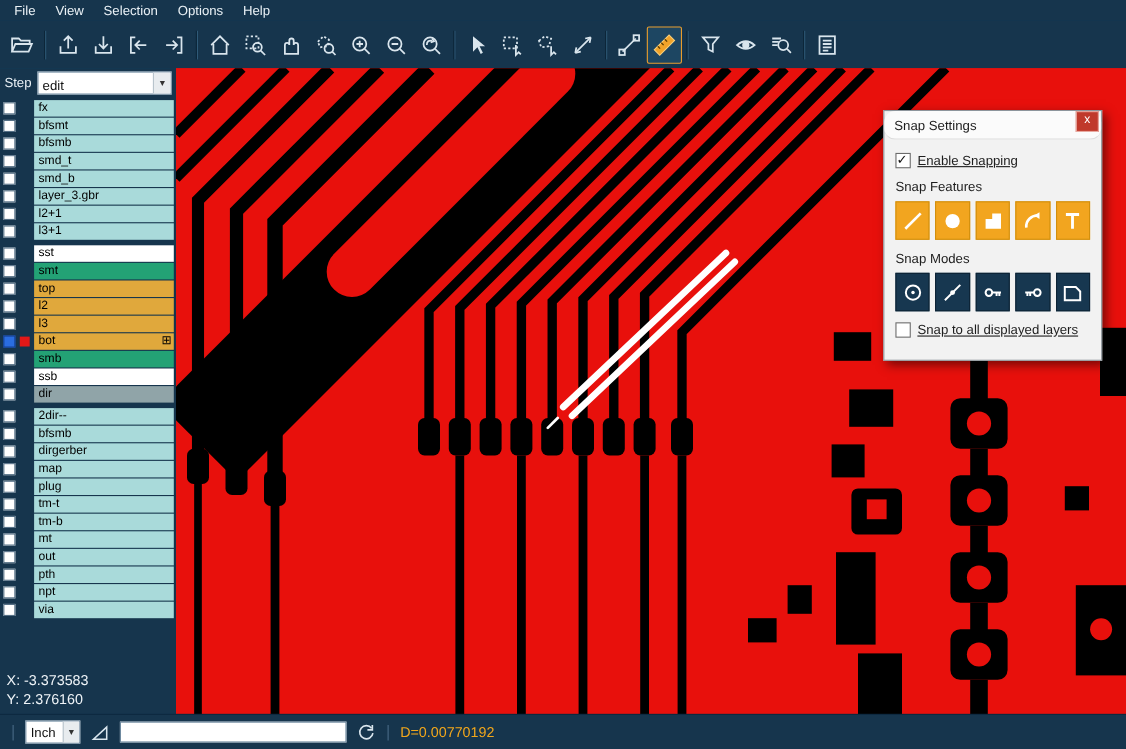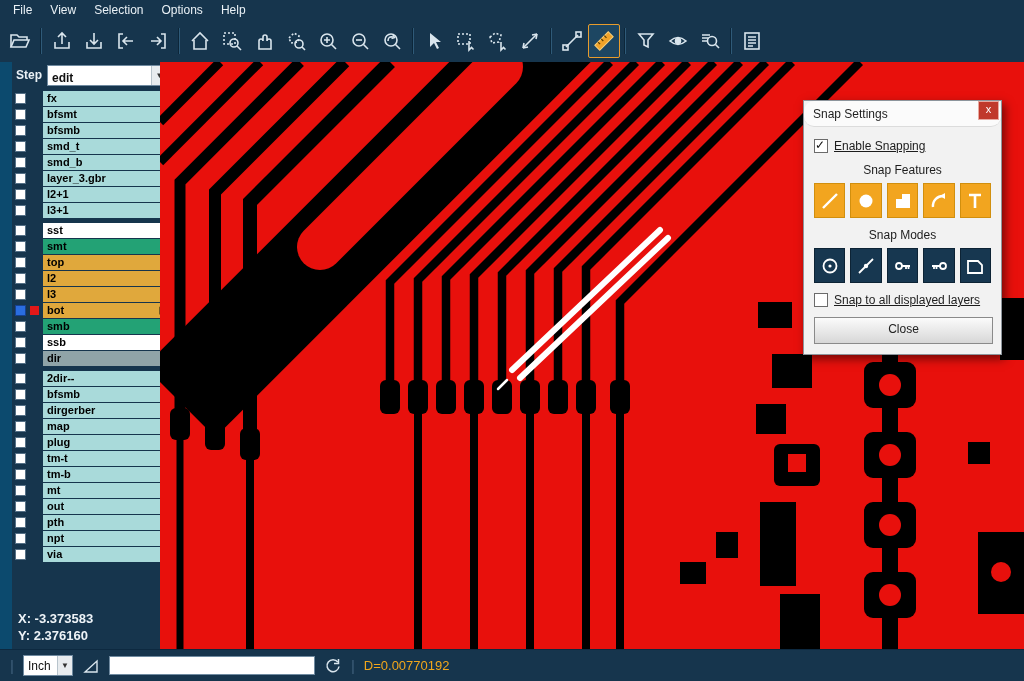--- a/index.html
+++ b/index.html
@@ -11,21 +11,21 @@
   .mitem{padding:1px 9px;cursor:default;}
 
   
   .toolbar{height:43px;display:flex;align-items:center;padding-left:4px;background:#16354d;}
   .tool-btn{width:32px;height:34px;display:flex;align-items:center;justify-content:center;border-radius:2px;}
   .tool-btn.active{background:#1d4662;outline:1px solid #e89c2c;outline-offset:-1px;}
   .tsep{width:0;height:26px;border-left:1px solid #0c2639;border-right:1px solid #2f5a78;margin:0 4px;}
   .tool-btn svg{display:block;}
 
   
-  .left-panel{position:absolute;left:12px;top:62px;bottom:31px;width:160px;background:#16354d;font-weight:bold;}
+  .left-panel{position:absolute;left:0;top:62px;bottom:31px;width:160px;background:#16354d;}
   .step-row{height:26px;display:flex;align-items:center;gap:5px;padding:0 4px;color:#eaf1f6;font-size:12px;}
   .dd{flex:1;height:19px;background:#fff;border:1px solid #6f8aa0;display:flex;align-items:flex-end;font-size:12px;color:#111;}
   .dd .val{flex:1;padding-left:4px;}
   .dd .caret{width:15px;height:100%;display:flex;align-items:center;justify-content:center;font-size:8px;color:#333;border-left:1px solid #b8c4cc;background:#e8ecef;}
 
   .layer-list{margin-top:3px;}
   .lrow{height:15px;margin-bottom:1px;display:flex;align-items:center;}
   .lrow.gap{margin-top:5px;}
   .cb{width:9px;height:9px;background:#fff;border:1px solid #55708а;border:1px solid #557086;margin-left:3px;flex:0 0 auto;}
   .sw{width:9px;height:9px;margin-left:4px;flex:0 0 auto;}
@@ -48,21 +48,21 @@
 
   
   .dialog{position:absolute;left:803px;top:100px;width:197px;background:#f2f2f2;border:1px solid #8d959c;box-shadow:3px 4px 9px rgba(0,0,0,.5);font-size:12px;color:#1d1d1d;}
   .dlg-title{height:25px;display:flex;align-items:center;background:#fbfbfb;border-bottom:1px solid #dcdcdc;padding-left:9px;border-radius:10px;}
   .dlg-title .t{flex:1;}
   .dlg-x{width:19px;height:17px;margin:0 2px 6px 0;background:#c0392b;border:1px solid #e8a9a0;color:#fff;font-size:11px;line-height:15px;text-align:center;cursor:default;}
   .dlg-body{padding:8px 10px 10px;}
   .chk-row{display:flex;align-items:center;gap:6px;margin:4px 0 10px;text-decoration:underline;}
   .chk{width:12px;height:12px;background:#fff;border:1px solid #6b6b6b;position:relative;flex:0 0 auto;}
   .chk.on::after{content:"✓";position:absolute;left:0px;top:-2px;font-size:12px;color:#111;}
-  .sec{margin:0 0 6px;text-align:center;}
+  .sec{margin:0 0 6px;}
   .btnrow{display:flex;gap:5px;margin-bottom:10px;}
   .fbtn{width:33px;height:33px;background:#f2a51f;border:1px solid #d18f0e;display:flex;align-items:center;justify-content:center;}
   .mbtn{width:33px;height:33px;background:#173750;border:1px solid #0d2335;display:flex;align-items:center;justify-content:center;}
   .close-btn{display:block;width:100%;height:25px;background:linear-gradient(#fbfbfb,#d7d7d7);border:1px solid #8a8a8a;font-size:12px;color:#222;text-align:center;line-height:23px;cursor:default;}
 
   
   .statusbar{position:absolute;left:0;right:0;bottom:0;height:31px;background:#16354d;border-top:1px solid #0d2940;display:flex;align-items:center;gap:9px;padding:0 10px;font-size:12px;color:#dfe9ef;}
   .ssep{color:#3f617c;font-size:15px;}
   .ssel{width:48px;height:19px;background:#fff;border:1px solid #6f8aa0;display:flex;align-items:center;font-size:12px;color:#111;}
   .ssel .val{flex:1;padding-left:4px;}
@@ -586,21 +586,20 @@
         <div class="mbtn">
           <svg viewBox="0 0 20 20" width="20" height="20" stroke="#fff" stroke-width="1.8" fill="none">
               <path d="M3,17 V5 H13 L17,9 V17 Z"></path>
             </svg>
         </div>
       </div>
       <div class="chk-row">
         <span class="chk"></span>
         <span>Snap to all displayed layers</span>
       </div>
-      <div class="close-btn">Close</div>
     </div>
   </div>
 
   <div class="statusbar">
     <span class="ssep">|</span>
     <div class="ssel">
       <span class="val">Inch</span>
       <span class="caret">▼</span>
     </div>
     <svg viewBox="0 0 18 18" width="18" height="18" fill="none" stroke="#d9e5ed" stroke-width="1.4">

